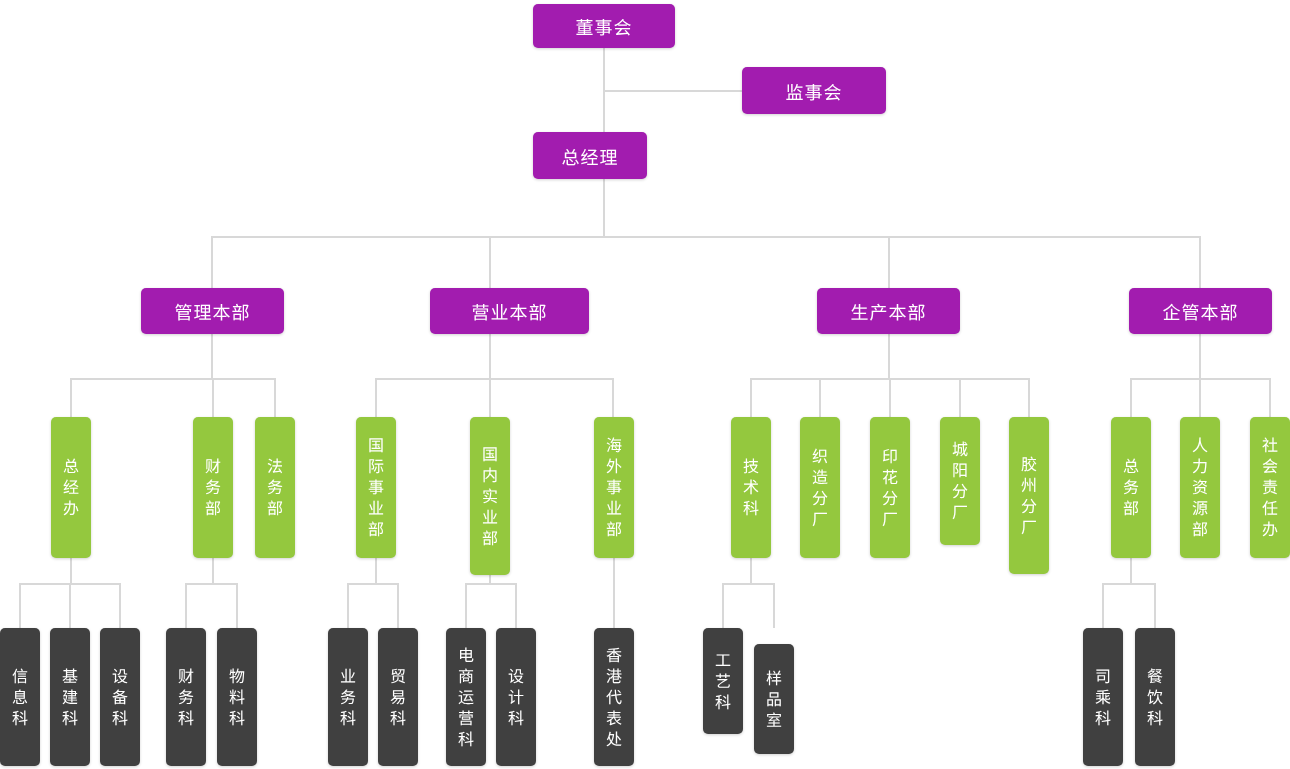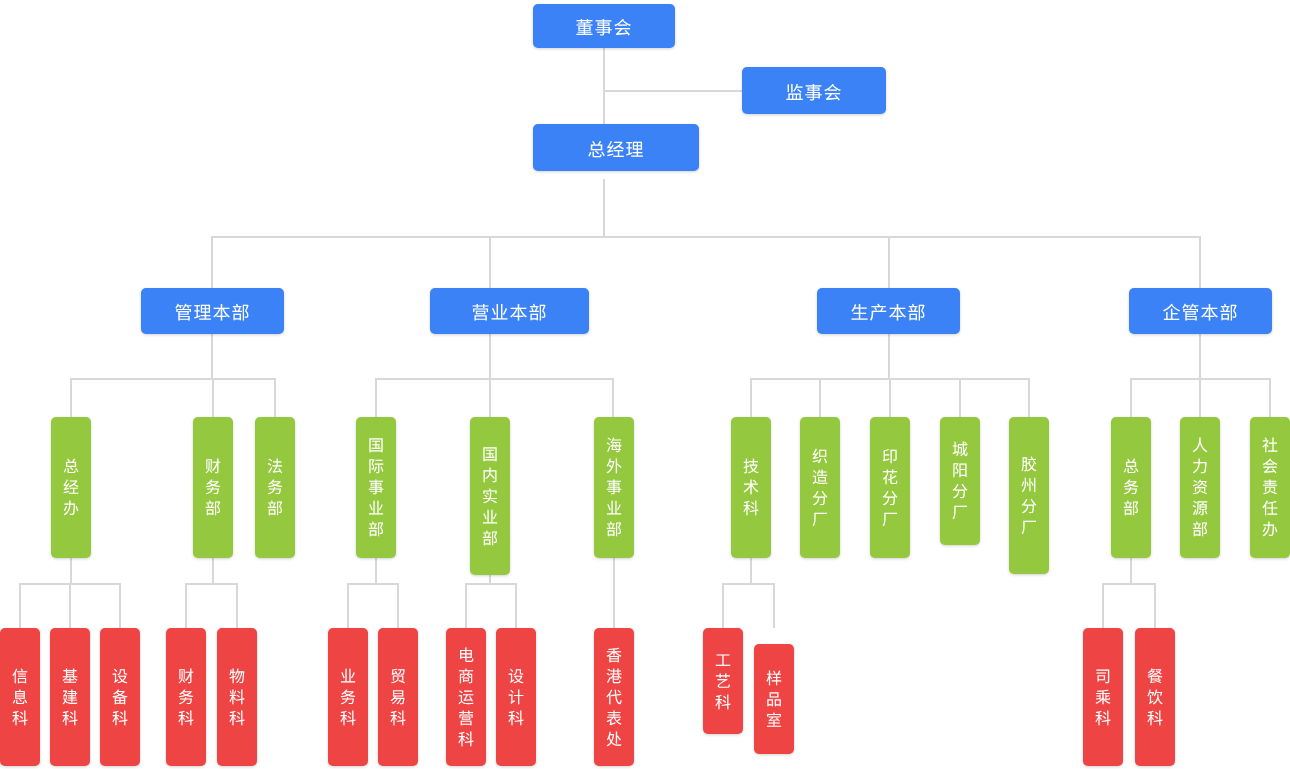--- a/index.html
+++ b/index.html
@@ -20,23 +20,23 @@
     position: absolute;
     border-radius: 5px;
     color: #ffffff;
     display: flex;
     align-items: center;
     justify-content: center;
     box-shadow: 0 1px 3px rgba(0,0,0,0.18);
     box-sizing: border-box;
     cursor: default;
   }
-  .orange { background: #3b82f6; }
+  .orange { background: #a21caf; }
   .green  { background: #94C83E; }
-  .blue   { background: #ef4444; }
+  .blue   { background: #404040; }
   .h-node { font-size: 18px; letter-spacing: 1px; }
   .v-node { width: 40px; }
   .v-node .label {
     width: 18px;
     font-size: 16px;
     line-height: 21px;
     word-break: break-all;
     text-align: center;
     white-space: normal;
   }
@@ -62,21 +62,21 @@
              M751 558 V584 M723 628 V584 H774 V628
              M1131 558 V584 M1103 628 V584 H1155 V628"></path>
   </svg>
 
   <div class="node h-node orange" style="left:533px;top:4px;width:142px;height:44px">
     <span class="label">董事会</span>
   </div>
   <div class="node h-node orange" style="left:742px;top:67px;width:144px;height:47px">
     <span class="label">监事会</span>
   </div>
-  <div class="node h-node orange" style="left:533px;top:124px;width:166px;height:47px">
+  <div class="node h-node orange" style="left:533px;top:132px;width:114px;height:47px">
     <span class="label">总经理</span>
   </div>
 
   <div class="node h-node orange" style="left:141px;top:288px;width:143px;height:46px">
     <span class="label">管理本部</span>
   </div>
   <div class="node h-node orange" style="left:430px;top:288px;width:159px;height:46px">
     <span class="label">营业本部</span>
   </div>
   <div class="node h-node orange" style="left:817px;top:288px;width:143px;height:46px">

